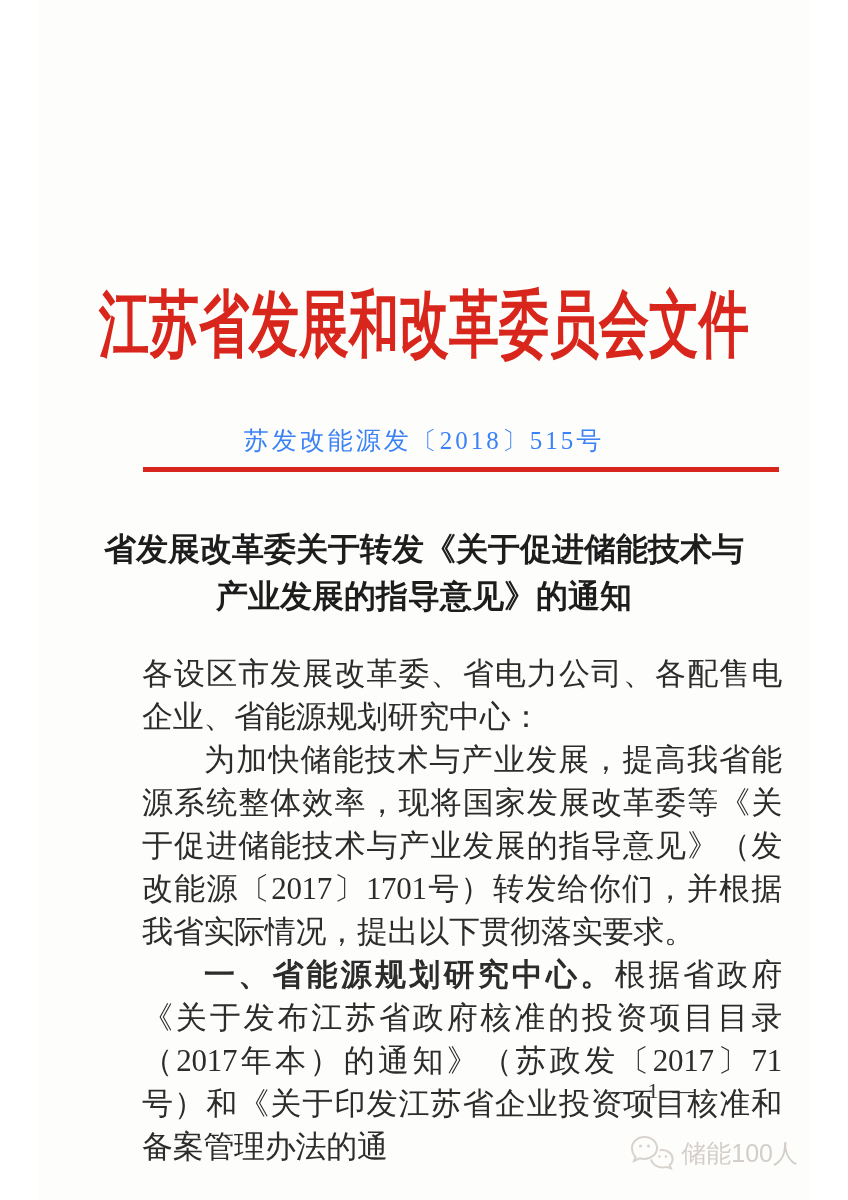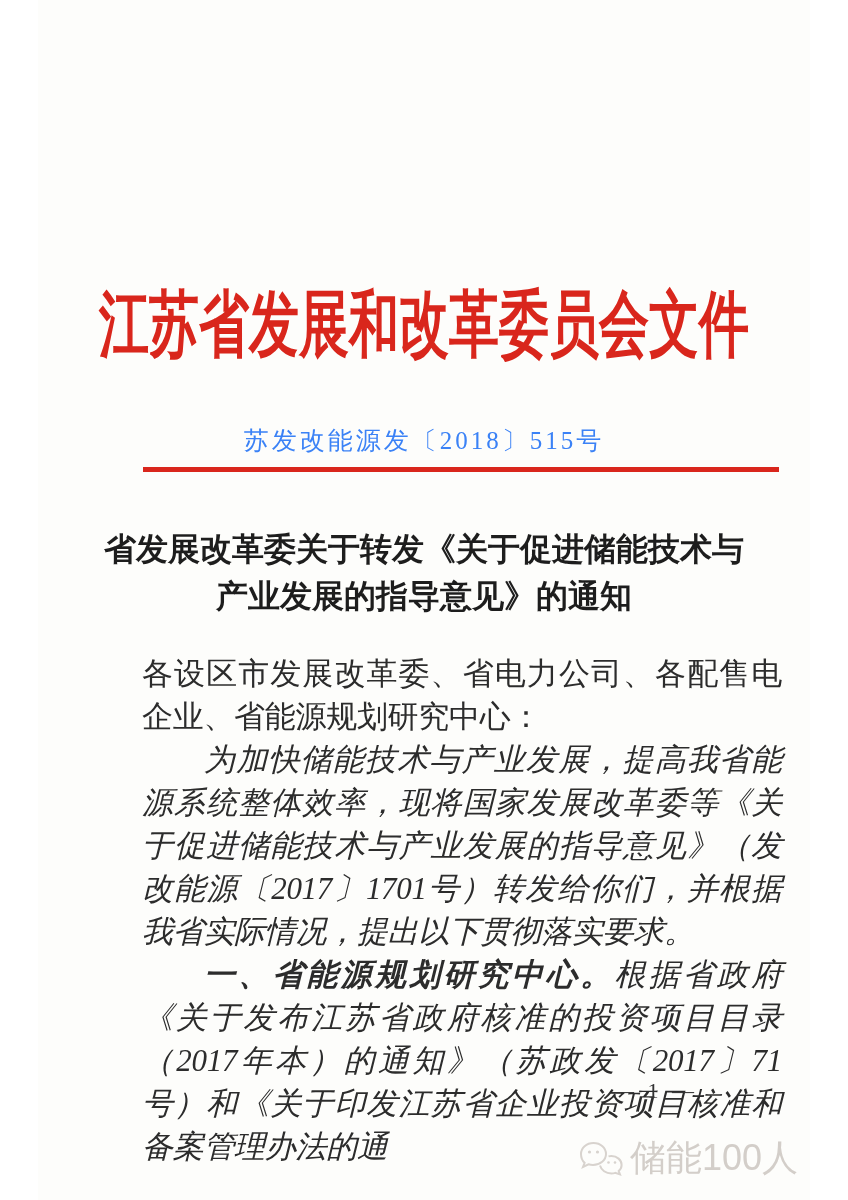--- a/index.html
+++ b/index.html
@@ -61,42 +61,42 @@
     top: 652px;
     left: 104px;
     width: 640px;
     font-size: 31px;
     line-height: 43px;
     letter-spacing: -0.3px;
     text-align: justify;
     color: #2c2c2c;
   }
   .doc-body p { margin: 0; }
-  .doc-body p.indented { text-indent: 2em; font-style: italic; }
+  .doc-body p.indented { text-indent: 2em; }
   .lead-bold {
     font-weight: bold;
     font-family: "Liberation Sans", "DejaVu Sans", sans-serif;
   }
   .page-number {
     position: absolute;
     top: 1078px;
     right: 112px;
     font-size: 22px;
     letter-spacing: 4px;
     color: #333333;
   }
   .watermark {
     position: absolute;
     top: 1134px;
     right: 12px;
     display: flex;
     align-items: center;
     gap: 6px;
     color: #d3cec9;
-    font-size: 36px;
+    font-size: 25px;
     font-family: "Liberation Sans", "DejaVu Sans", sans-serif;
   }
   .watermark svg { display: block; }
 </style>
 </head>
 <body>
 
 <div class="page">
 
   <div class="banner-title">江苏省发展和改革委员会文件</div>

